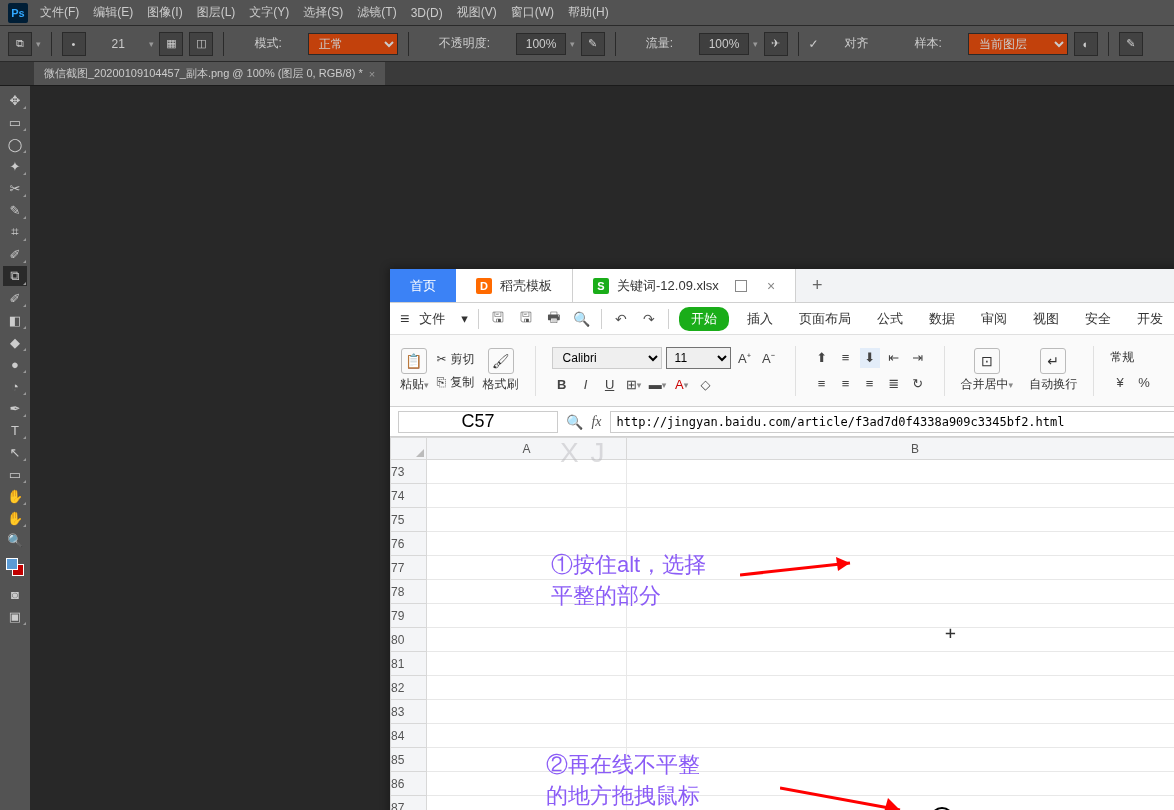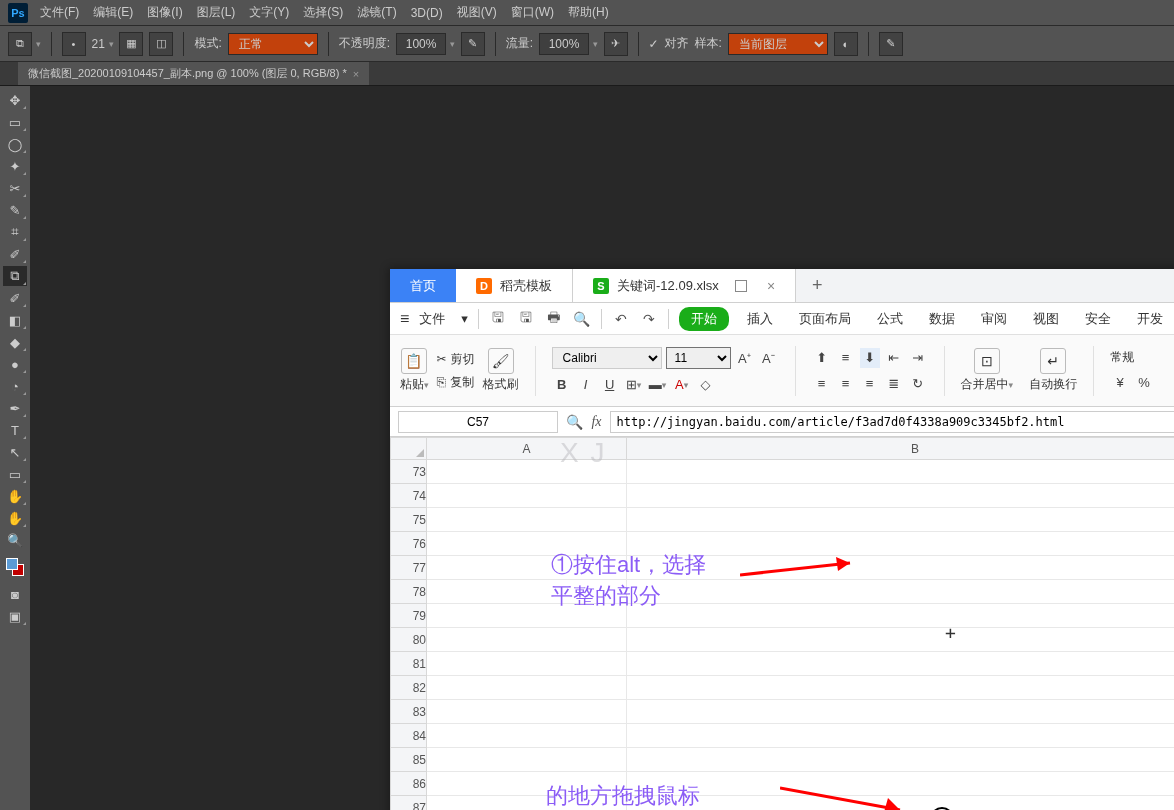--- a/index.html
+++ b/index.html
@@ -6,28 +6,28 @@
 body { background: #535353; width: 1174px; height: 810px; overflow: hidden; position: relative; }
 
 
 .ps-menubar { height: 26px; background: #535353; display: flex; align-items: center; padding: 0 8px; border-bottom: 1px solid #2a2a2a; }
 .ps-logo { width: 20px; height: 20px; background: #001e36; color: #31a8ff; font-size: 11px; font-weight: bold; display: flex; align-items: center; justify-content: center; border-radius: 2px; margin-right: 12px; }
 .ps-menubar .menu-item { color: #ccc; font-size: 12px; margin-right: 14px; cursor: pointer; }
 
 
 .ps-options { height: 36px; background: #535353; display: flex; align-items: center; padding: 0 8px; border-bottom: 1px solid #2a2a2a; gap: 6px; }
 .ps-options .opt-icon { width: 24px; height: 24px; background: #424242; border: 1px solid #2a2a2a; display: flex; align-items: center; justify-content: center; color: #ccc; font-size: 11px; }
-.ps-options .opt-label { color: #ccc; font-size: 12px; margin: 0 0; }
+.ps-options .opt-label { color: #ccc; font-size: 12px; margin: 0 20px; }
 .ps-options .opt-select { background: #c2410c; border: 1px solid #2a2a2a; color: #ccc; font-size: 12px; height: 22px; padding: 0 6px; }
 .ps-options .opt-input { background: #3f3f3f; border: 1px solid #2a2a2a; color: #ccc; font-size: 12px; width: 50px; height: 22px; text-align: center; }
 .ps-options .sep { width: 1px; height: 24px; background: #2a2a2a; margin: 0 4px; }
 .ps-options .chev { color: #999; font-size: 9px; margin-left: -2px; }
 
 
-.ps-doctabs { height: 24px; background: #3a3a3a; display: flex; align-items: center; padding-left: 18px; border-bottom: 1px solid #1a1a1a; }
+.ps-doctabs { height: 24px; background: #3a3a3a; display: flex; align-items: center; padding-left: 34px; border-bottom: 1px solid #1a1a1a; }
 .ps-doctabs .doctab { background: #535353; color: #ccc; font-size: 11px; padding: 4px 10px; display: flex; align-items: center; gap: 6px; }
 .ps-doctabs .doctab .close { color: #999; font-size: 11px; }
 
 
 .ps-tools { position: absolute; left: 0; top: 86px; width: 30px; background: #535353; display: flex; flex-direction: column; align-items: center; padding-top: 4px; gap: 2px; }
 .ps-tools .tool { width: 24px; height: 20px; display: flex; align-items: center; justify-content: center; color: #ccc; font-size: 13px; cursor: pointer; position: relative; }
 .ps-tools .tool.active { background: #2a2a2a; }
 .ps-tools .tool .corner { position: absolute; bottom: 1px; right: 1px; width: 0; height: 0; border-left: 3px solid transparent; border-bottom: 3px solid #999; }
 .ps-tools .swatch { width: 18px; height: 18px; position: relative; margin-top: 6px; }
 .ps-tools .swatch .fg { position: absolute; width: 12px; height: 12px; background: #5b9bd5; border: 1px solid #fff; top: 0; left: 0; z-index: 2; }
@@ -68,31 +68,31 @@
 .wps-ribbon .small-row { display: flex; align-items: center; gap: 4px; font-size: 12px; }
 .wps-ribbon .font-select { border: 1px solid #ccc; height: 22px; width: 110px; padding: 0 6px; font-size: 12px; }
 .wps-ribbon .size-select { border: 1px solid #737373; height: 22px; width: 65px; padding: 0 4px; font-size: 12px; }
 .wps-ribbon .fmt-btn { width: 20px; height: 20px; display: inline-flex; align-items: center; justify-content: center; font-size: 13px; color: #444; }
 .wps-ribbon .col { display: flex; flex-direction: column; gap: 6px; }
 .wps-ribbon .sep-v { width: 1px; height: 50px; background: #e0e0e0; }
 .wps-ribbon .ch { font-size: 9px; color: #888; }
 
 
 .wps-fx { height: 30px; display: flex; align-items: center; border-bottom: 1px solid #d0d0d0; padding: 0 8px; gap: 8px; }
-.wps-fx .name-box { width: 160px; height: 22px; border: 1px solid #ccc; font-size: 12px; text-align: center; padding: 0 6px; }
+.wps-fx .name-box { width: 160px; height: 22px; border: 1px solid #ccc; font-size: 18px; text-align: center; padding: 0 6px; }
 .wps-fx .fx-icon { font-style: italic; font-family: serif; font-size: 14px; color: #555; }
 .wps-fx .mag { font-size: 14px; color: #555;}
 .wps-fx .fx-input { flex: 1; height: 22px; border: 1px solid #ccc; font-size: 12px; font-family: monospace; padding: 0 6px; }
 
 
 .wps-grid { position: relative; height: calc(100% - 168px); overflow: hidden; }
 .wps-grid table { border-collapse: collapse; width: 100%; }
 .wps-grid th { background: #f4f5f7; border: 1px solid #d8d8d8; font-size: 12px; font-weight: normal; color: #555; height: 22px; }
 .wps-grid td { border: 1px solid #e8e8e8; height: 24px; font-size: 12px; }
-.wps-grid .rowhead { width: 36px; text-align: right; background: #f4f5f7; border: 1px solid #d8d8d8; color: #555; font-size: 12px;}
+.wps-grid .rowhead { width: 36px; text-align: left; background: #f4f5f7; border: 1px solid #d8d8d8; color: #555; font-size: 12px;}
 .wps-grid .corner { width: 36px; background: #f4f5f7; border: 1px solid #d8d8d8; position: relative;}
 .wps-grid .corner::after { content:""; position:absolute; right:2px; bottom:2px; width:0; height:0; border-left:8px solid transparent; border-bottom:8px solid #bbb;}
 .wps-grid .colA { width: 200px; }
 
 
 .annot { position: absolute; color: #8b5cf6; font-size: 22px; font-family: "SimSun","Microsoft YaHei"; line-height: 1.4; pointer-events: none; z-index: 10; margin-left: 46px; }
 .arrow-svg { position: absolute; z-index: 10; pointer-events: none; }
 .cursor-circle { position: absolute; width: 24px; height: 24px; border: 2px solid #000; border-radius: 50%; z-index: 10; }
 .cursor-plus { position: absolute; font-size: 18px; color: #333; z-index: 10; font-family: monospace; }
 .watermark { position: absolute; font-size: 28px; color: rgba(180,180,185,0.45); font-weight: 300; letter-spacing: 2px; z-index: 5; }
@@ -411,21 +411,21 @@
         <span>①按住alt，选择</span><br>
         <span>平整的部分</span>
       </div>
       <svg class="arrow-svg" style="left:350px; top:118px;" width="130" height="30">
         <line x1="0" y1="20" x2="110" y2="8" stroke="#ff0000" stroke-width="3"></line>
         <polygon points="110,8 96,2 98,16" fill="#ff0000"></polygon>
       </svg>
       <div class="cursor-plus" style="left:555px; top:185px;">+</div>
 
       <div class="annot" style="left:110px; top:313px;">
-        <br>
+        <span>②再在线不平整</span><br>
         <span>的地方拖拽鼠标</span>
       </div>
       <svg class="arrow-svg" style="left:390px; top:345px;" width="140" height="40">
         <line x1="0" y1="6" x2="120" y2="28" stroke="#ff0000" stroke-width="3"></line>
         <polygon points="120,28 104,30 108,16" fill="#ff0000"></polygon>
       </svg>
       <div class="cursor-circle" style="left:540px; top:370px;"></div>
     </div>
 
   </div>

